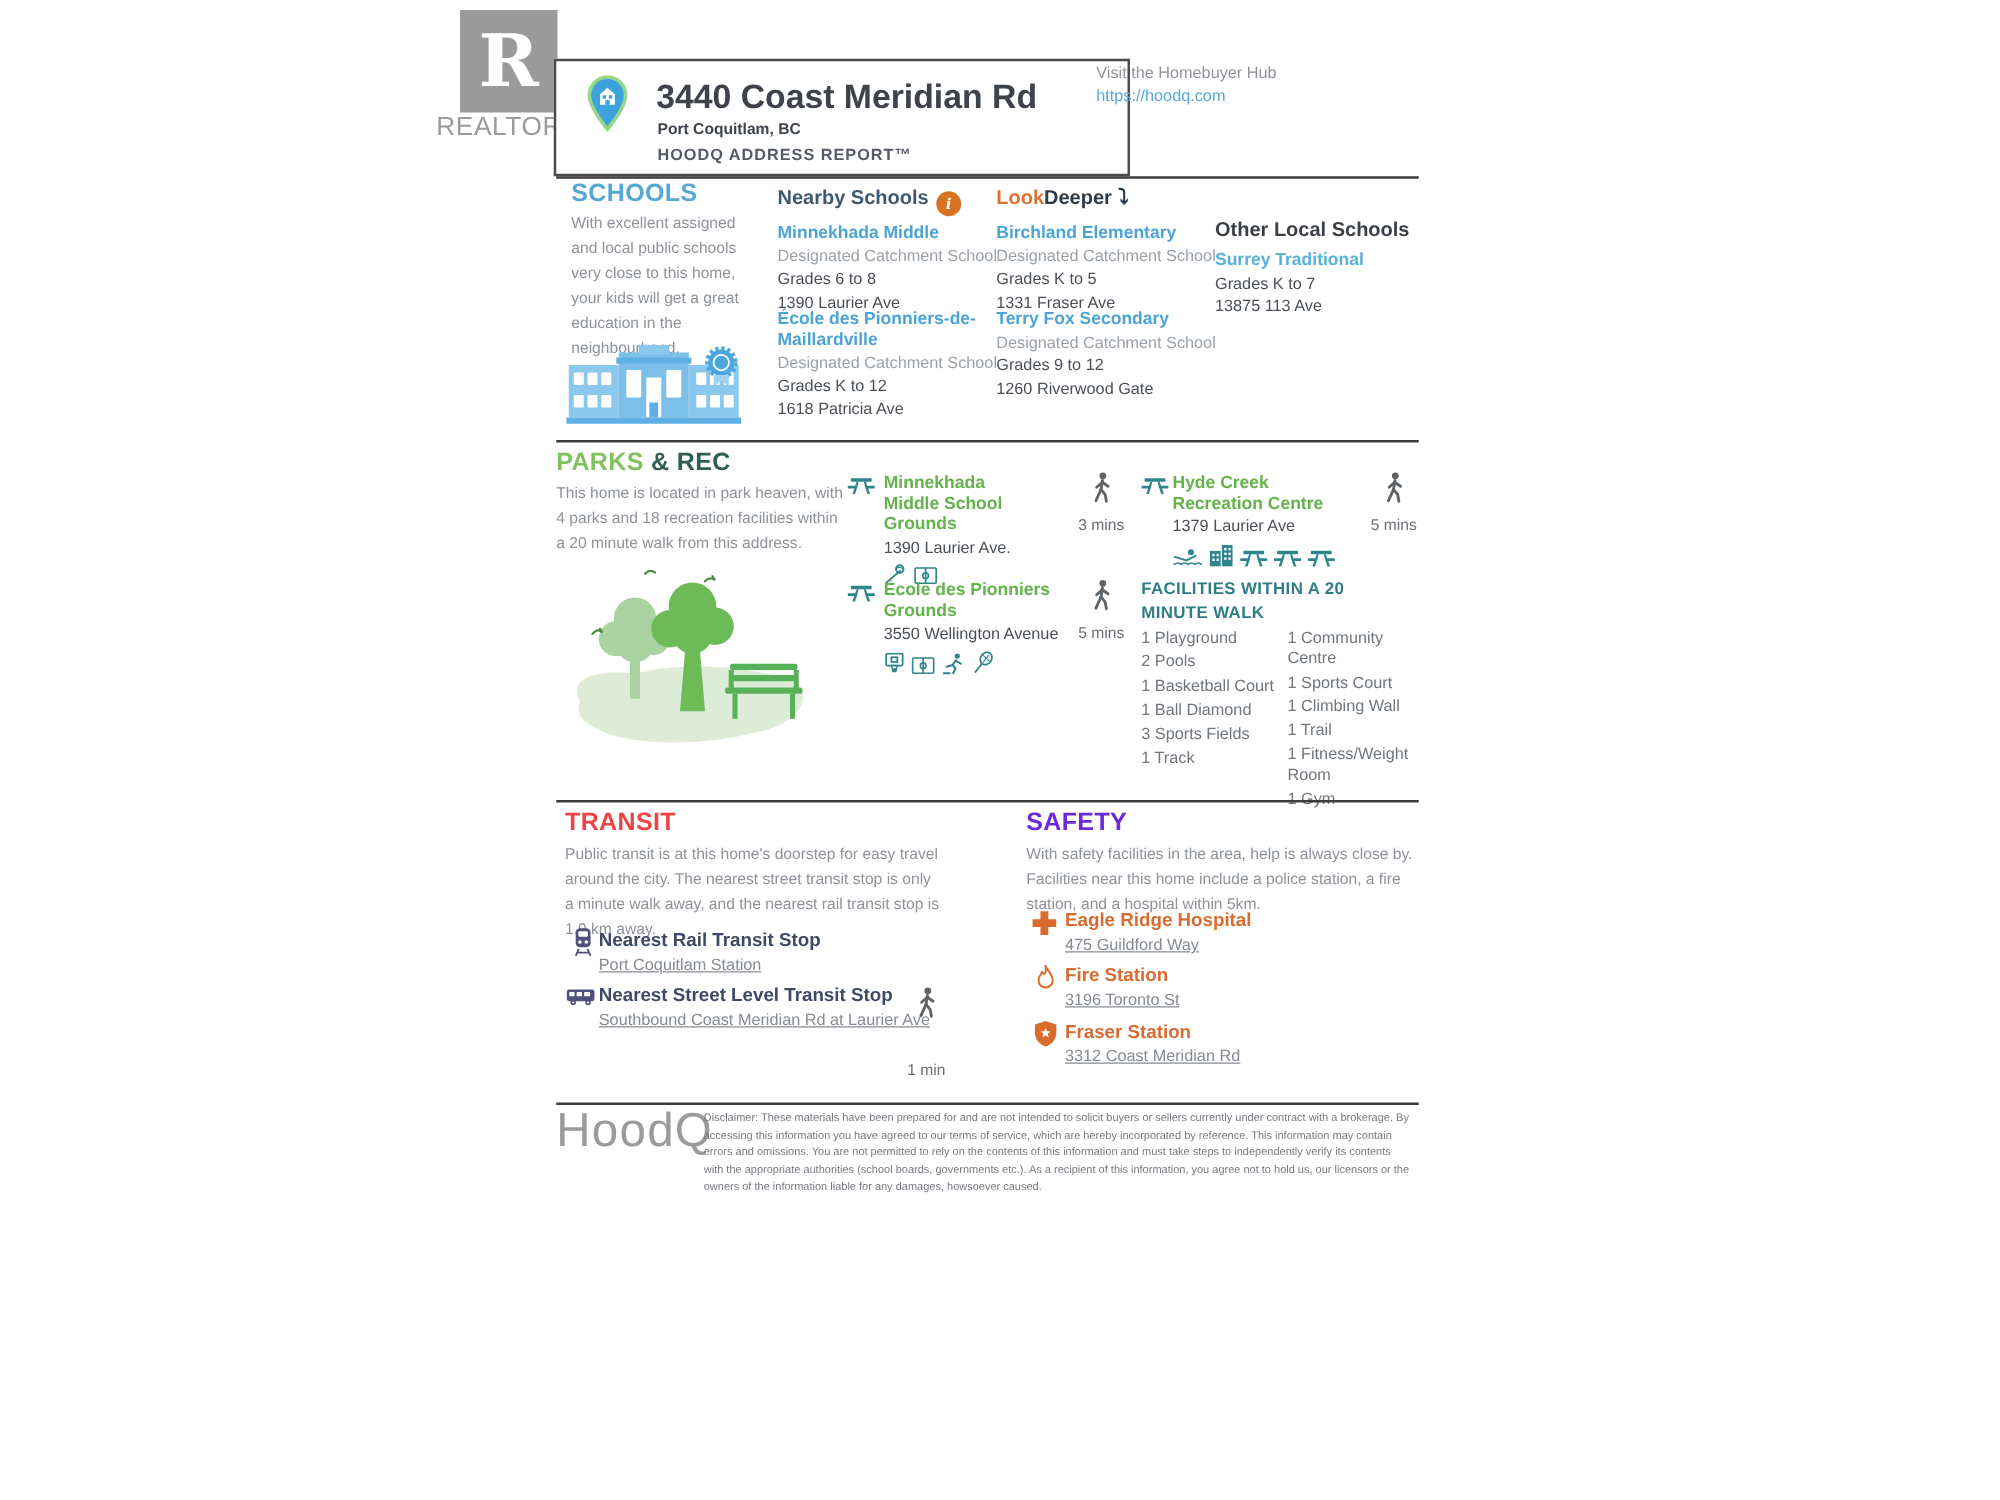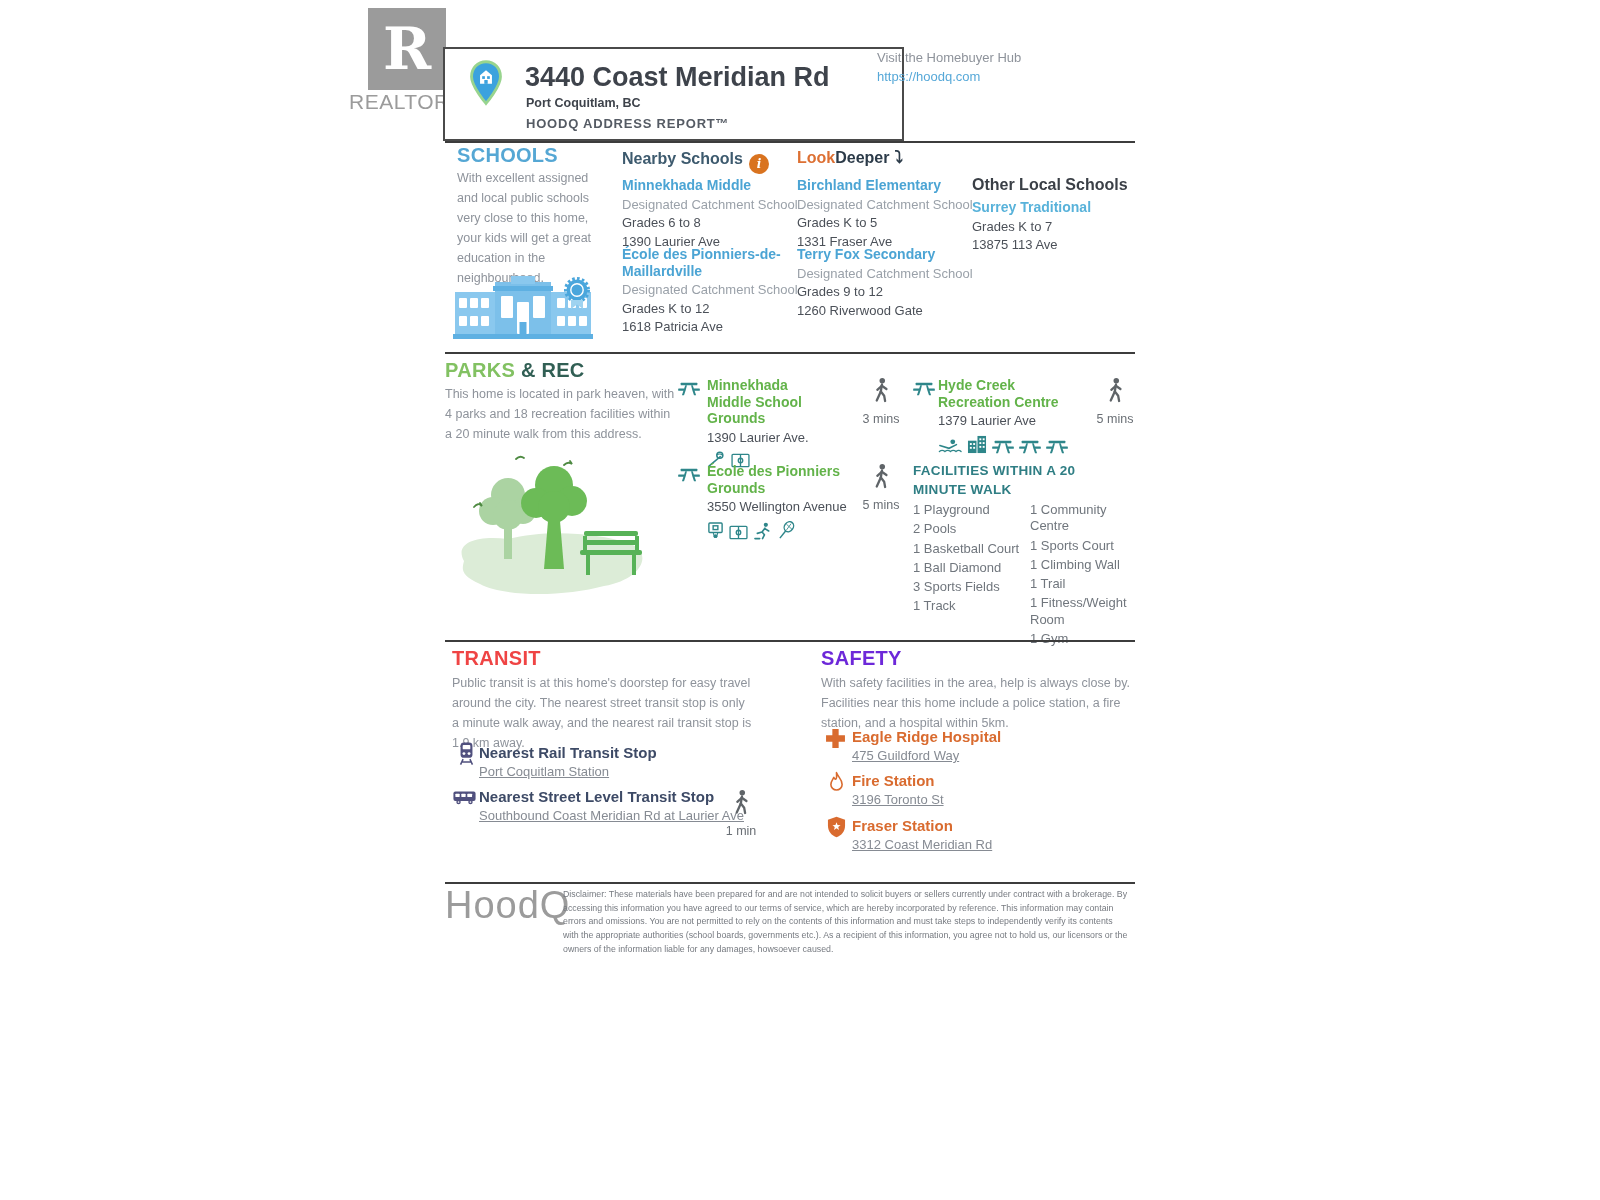--- a/index.html
+++ b/index.html
@@ -397,21 +397,21 @@
         <circle cx="6.5" cy="13.8" r="2.6"></circle>
         <circle cx="20.5" cy="13.8" r="2.6"></circle>
         <circle cx="6.5" cy="13.8" r="1" fill="#fff"></circle>
         <circle cx="20.5" cy="13.8" r="1" fill="#fff"></circle>
       </svg>
   </span>
   <div class="abs" style="left:479px;top:788px;">
     <div class="t-head">Nearest Street Level Transit Stop</div>
     <div class="t-sub">Southbound Coast Meridian Rd at Laurier Ave</div>
   </div>
-  <div class="abs walker" style="left:718px;top:789px;">
+  <div class="abs walker" style="left:718px;top:789px;gap:24px;">
     <span><svg width="19" height="29" viewBox="0 0 20 30" fill="none" stroke="#5f6468" stroke-width="2.4" stroke-linecap="round" stroke-linejoin="round">
           <circle cx="10.8" cy="3.6" r="2.9" fill="#5f6468" stroke="none"></circle>
           <path d="M10.5 7.5 L9.3 15"></path>
           <path d="M9.3 15 L5 24.5"></path>
           <path d="M9.3 15 L12.8 19.5 L13.8 25"></path>
           <path d="M10.3 9 L5.6 13.2"></path>
           <path d="M10.3 9 L15.2 12.4"></path>
         </svg></span>
     <span class="walk-label">1 min</span>
   </div>

